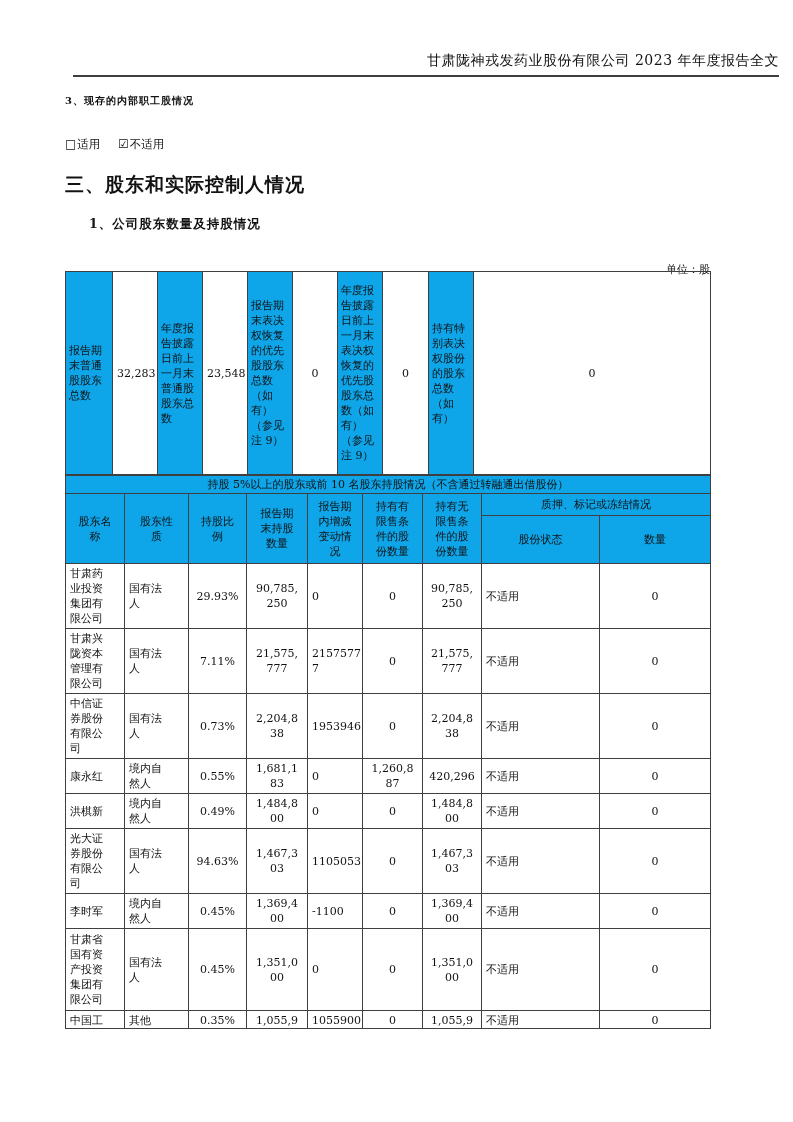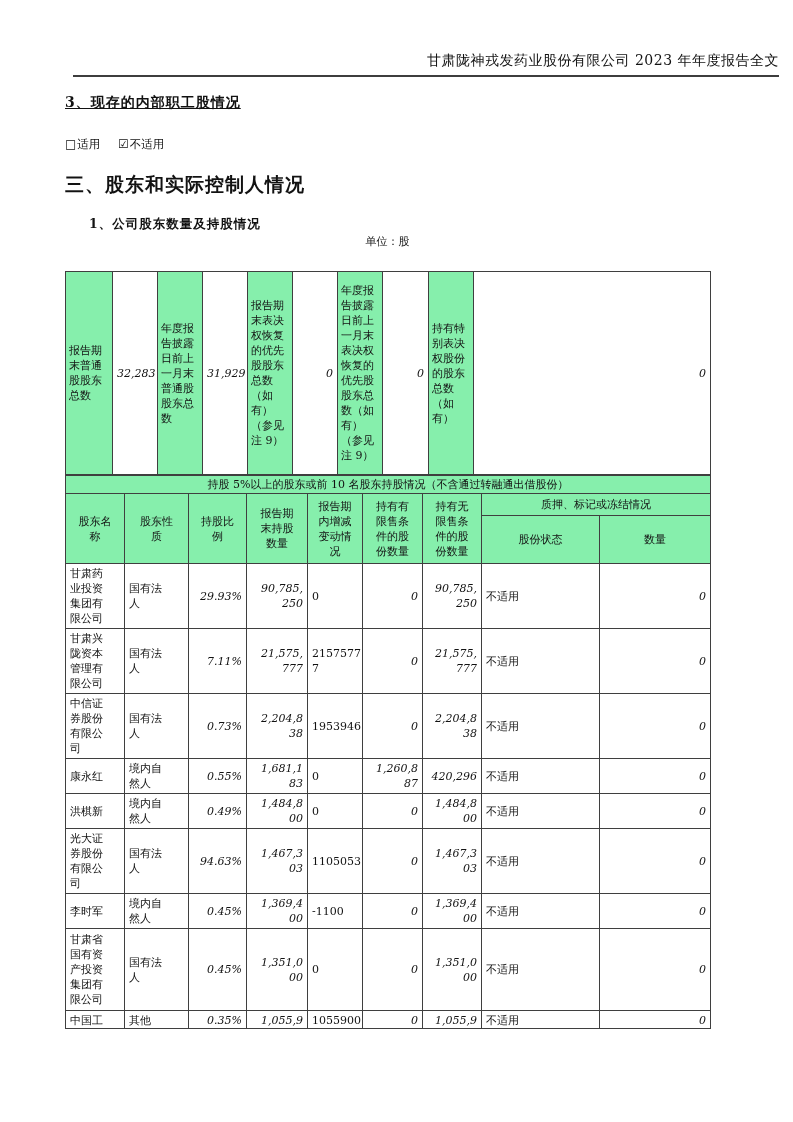--- a/index.html
+++ b/index.html
@@ -11,41 +11,41 @@
     position:relative;
   }
   .page { position:absolute; inset:0; width:793px; height:1122px; background:#fff; overflow:hidden; }
 
   .doc-header {
     position:absolute; left:73px; top:52px; width:706px;
     font-size:14px; text-align:right; letter-spacing:0.5px;
     padding-bottom:5px; border-bottom:2px solid #3d3d3d;
   }
 
-  .h-s3 { position:absolute; left:65px; top:94px;  font-size:14px; font-weight:bold; letter-spacing:1px;text-decoration:underline; }
+  .h-s3 { position:absolute; left:65px; top:94px;  font-size:10px; font-weight:bold; letter-spacing:1px; }
   .applicability { position:absolute; left:65px; top:137px; font-size:11.5px; }
   .applicability .chk { font-family:"DejaVu Sans","Liberation Sans",sans-serif; font-size:12px; margin-right:1px; }
   .applicability .opt { margin-right:14px; }
   .h-main { position:absolute; left:65px; top:172px; font-size:19px; font-weight:bold; letter-spacing:1px; }
   .h-s1 { position:absolute; left:65px; top:216px; font-size:12.5px; font-weight:bold; letter-spacing:1px;margin-left:24px; }
-  .unit-label { position:absolute; left:65px; top:234px; width:645px; text-align:center; font-size:11px; }
+  .unit-label { position:absolute; left:65px; top:262px; width:645px; text-align:right; font-size:11px; }
 
   .tables { position:absolute; left:65px; top:271px; width:645px; }
   table { border-collapse:collapse; table-layout:fixed; width:645px; }
   td {
     border:1px solid #3f3f3f;
     font-size:11px; line-height:15px;
     vertical-align:middle;
     white-space:pre-line;
     padding:2px 4px;
     overflow:hidden;
   }
-  .gray { background:#86efac; }
+  .gray { background:#0ea5e9; }
   .al { text-align:left; }
-  .ar { text-align:right;font-style:italic; }
+  .ar { text-align:center; }
   .ac { text-align:center; }
 
   .t-upper td.lab { padding:2px 3px; }
   .t-upper tr { height:203px; }
 
   .t-lower .band td { height:18px; padding:0 18px; }
   .t-lower .hdrA td { height:22px; }
   .t-lower .hdrB td { height:48px; }
   .t-lower td.hc { text-align:center; }
 
@@ -93,21 +93,21 @@
 股股东
 总数</td>
           <td class="ar">32,283</td>
           <td class="gray lab al">年度报
 告披露
 日前上
 一月末
 普通股
 股东总
 数</td>
-          <td class="ar">31,929</td>
+          <td class="ar">23,548</td>
           <td class="gray lab al">报告期
 末表决
 权恢复
 的优先
 股股东
 总数
 （如
 有）
 （参见
 注 9）</td>

